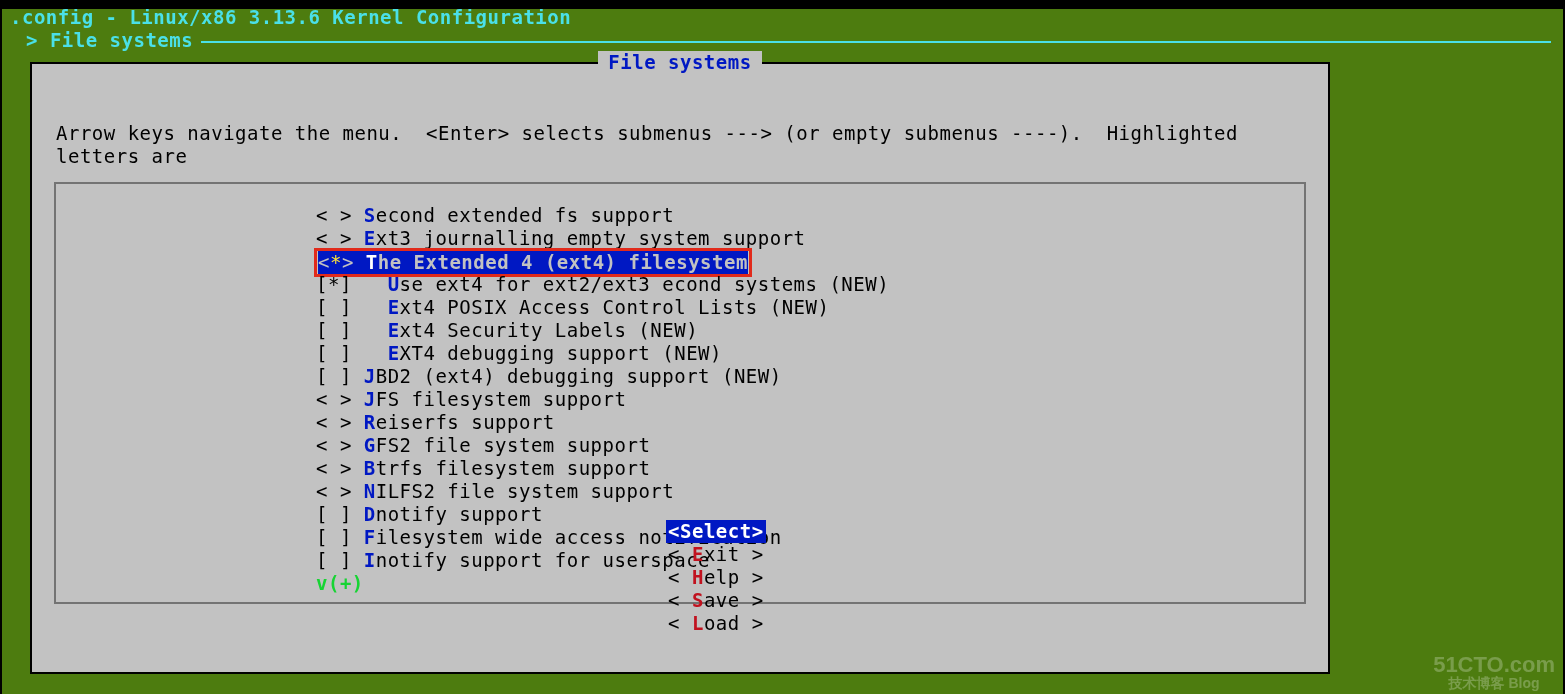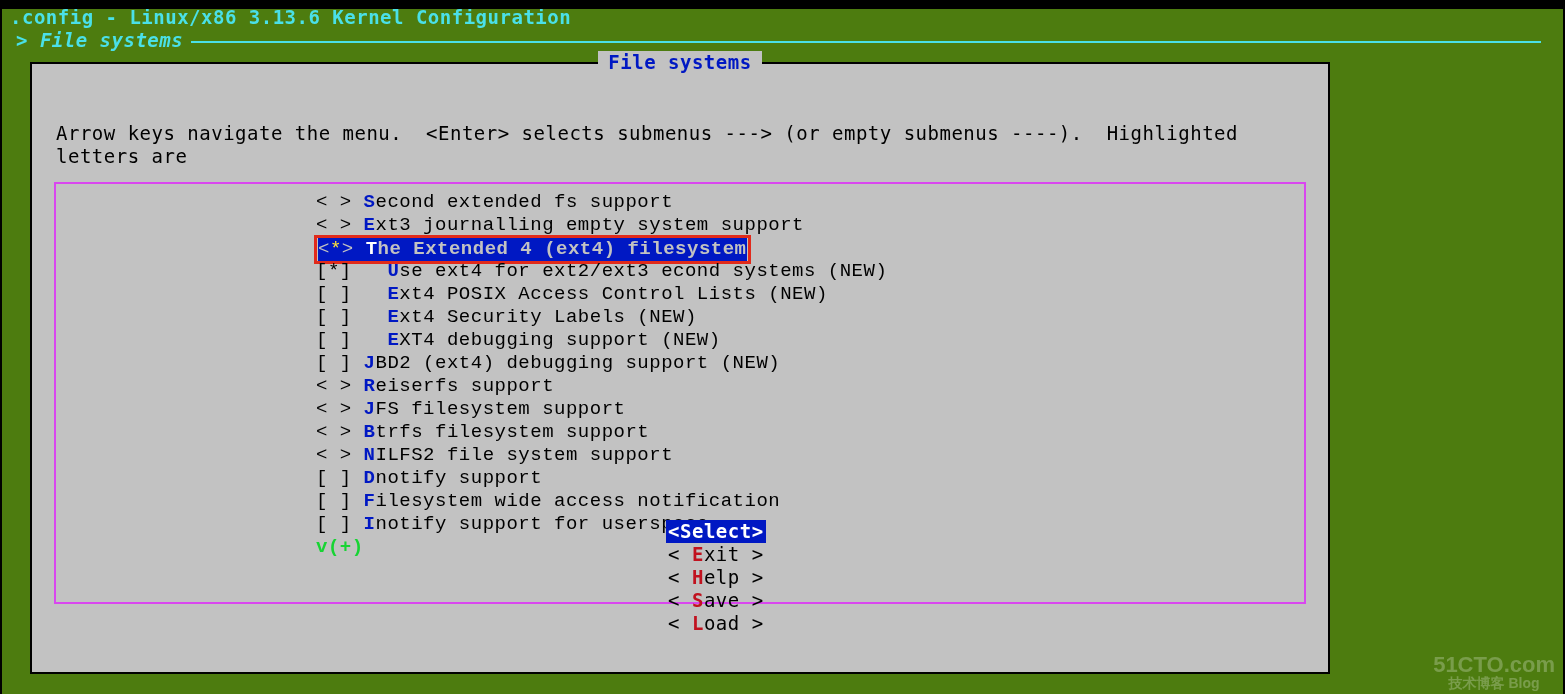--- a/index.html
+++ b/index.html
@@ -30,24 +30,23 @@
   }
   .title-row {
     color:#4ae0e8;
     font-weight:bold;
     padding:0 8px;
     white-space:pre;
   }
   .crumb-row {
     color:#4ae0e8;
     font-weight:bold;
-    padding:0 14px;
+    padding:0 24px;
     white-space:pre;
     position:relative;
-    font-style:italic;
   }
   .crumb-row .arrow { color:#4ae0e8; }
   .crumb-rule {
     display:inline-block;
     border-top:2px solid #4ae0e8;
     vertical-align:middle;
     width:1350px;
     margin-left:8px;
   }
   .panel {
@@ -75,24 +74,23 @@
     color:#000;
     padding:12px 24px 6px 24px;
     white-space:pre-wrap;
   }
   .list-frame{
     position:absolute;
     left:22px;
     right:22px;
     top:118px;
     bottom:68px;
-    border:2px solid #d946ef;
-    padding:7px 0 2px 0;
+    border:2px solid #737373;
+    padding:20px 0 2px 0;
     background:#c2c2c2;
-    font-family:Liberation Mono, monospace;
   }
   .list{
     padding-left:260px;
     color:#000;
   }
   .row{
     white-space:pre;
     height:23px;
   }
   .hot{ color:#0018c3; font-weight:bold; }
@@ -164,22 +162,23 @@
     <div class="list-frame">
       <div class="list" id="list">
           <div class="row"><span>&lt; &gt; </span><span class="hot">S</span><span>econd extended fs support</span></div>
           <div class="row"><span>&lt; &gt; </span><span class="hot">E</span><span>xt3 journalling empty system support</span></div>
           <div class="row"><span class="red-box"><span class="sel-row"><span>&lt;</span><span class="star">*</span><span>&gt; </span><span class="hot">T</span><span style="font-weight: bold;">he Extended 4 (ext4) filesystem</span></span></span></div>
           <div class="row"><span>[*]   </span><span class="hot">U</span><span>se ext4 for ext2/ext3 econd systems (NEW)</span></div>
           <div class="row"><span>[ ]   </span><span class="hot">E</span><span>xt4 POSIX Access Control Lists (NEW)</span></div>
           <div class="row"><span>[ ]   </span><span class="hot">E</span><span>xt4 Security Labels (NEW)</span></div>
           <div class="row"><span>[ ]   </span><span class="hot">E</span><span>XT4 debugging support (NEW)</span></div>
           <div class="row"><span>[ ] </span><span class="hot">J</span><span>BD2 (ext4) debugging support (NEW)</span></div>
+          <div class="row"><span>&lt; &gt; </span><span class="hot">J</span><span>FS filesystem support</span></div>
           <div class="row"><span>&lt; &gt; </span><span class="hot">R</span><span>eiserfs support</span></div>
-          <div class="row"><span>&lt; &gt; </span><span class="hot">J</span><span>FS filesystem support</span></div>
+          <div class="row"><span>&lt; &gt; </span><span class="hot">G</span><span>FS2 file system support</span></div>
           <div class="row"><span>&lt; &gt; </span><span class="hot">B</span><span>trfs filesystem support</span></div>
           <div class="row"><span>&lt; &gt; </span><span class="hot">N</span><span>ILFS2 file system support</span></div>
           <div class="row"><span>[ ] </span><span class="hot">D</span><span>notify support</span></div>
           <div class="row"><span>[ ] </span><span class="hot">F</span><span>ilesystem wide access notification</span></div>
           <div class="row"><span>[ ] </span><span class="hot">I</span><span>notify support for userspace</span></div>
         </div>
       <div class="scroll-ind">v(+)</div>
     </div>
 
     <div class="button-bar">

